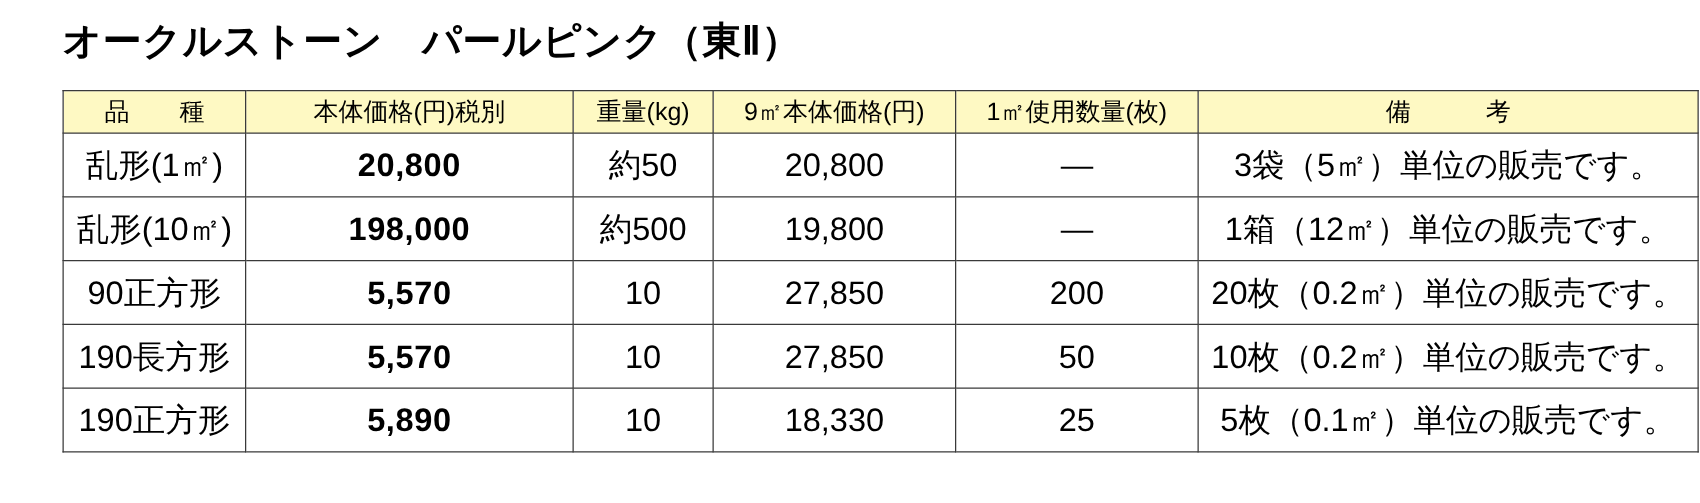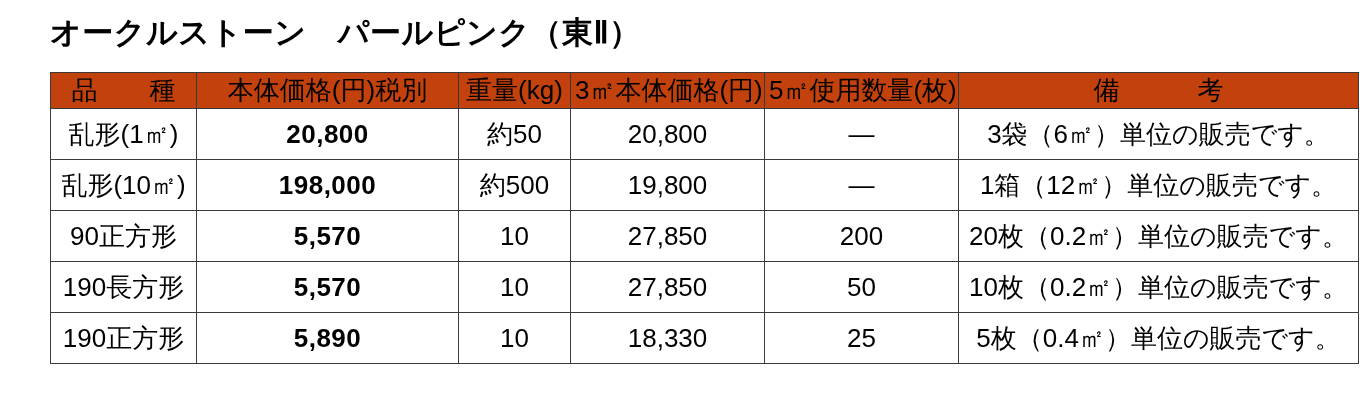--- a/index.html
+++ b/index.html
@@ -47,24 +47,24 @@
   table.price-table td {
     border: 1px solid #3a3a3a;
     text-align: center;
     vertical-align: middle;
     padding: 0 4px;
     font-size: 26px;
     white-space: nowrap;
     overflow: hidden;
   }
   table.price-table thead th {
-    background: #c2410c;
+    background: #fef9c3;
     height: 34px;
     font-weight: normal;
-    font-size: 26px;
+    font-size: 20px;
   }
   table.price-table tbody td {
     height: 51px;
     background: #ffffff;
   }
   
   col.c0 { width: 146px; }
   col.c1 { width: 262px; }
   col.c2 { width: 112px; }
   col.c3 { width: 194px; }
@@ -100,33 +100,33 @@
         <col class="c2">
         <col class="c3">
         <col class="c4">
         <col class="c5">
       </colgroup>
       <thead>
         <tr>
           <th>品　　種</th>
           <th>本体価格(円)税別</th>
           <th>重量(kg)</th>
-          <th>3㎡本体価格(円)</th>
-          <th>5㎡使用数量(枚)</th>
+          <th>9㎡本体価格(円)</th>
+          <th>1㎡使用数量(枚)</th>
           <th>備　　　考</th>
         </tr>
       </thead>
       <tbody>
         <tr>
           <td class="cell-kind">乱形(1㎡)</td>
           <td class="cell-price">20,800</td>
           <td class="cell-weight">約50</td>
           <td class="cell-unitprice">20,800</td>
           <td class="cell-qty dash">—</td>
-          <td class="cell-note">3袋（6㎡）単位の販売です。</td>
+          <td class="cell-note">3袋（5㎡）単位の販売です。</td>
         </tr>
         <tr>
           <td class="cell-kind">乱形(10㎡)</td>
           <td class="cell-price">198,000</td>
           <td class="cell-weight">約500</td>
           <td class="cell-unitprice">19,800</td>
           <td class="cell-qty dash">—</td>
           <td class="cell-note">1箱（12㎡）単位の販売です。</td>
         </tr>
         <tr>
@@ -144,19 +144,19 @@
           <td class="cell-unitprice">27,850</td>
           <td class="cell-qty">50</td>
           <td class="cell-note">10枚（0.2㎡）単位の販売です。</td>
         </tr>
         <tr>
           <td class="cell-kind">190正方形</td>
           <td class="cell-price">5,890</td>
           <td class="cell-weight">10</td>
           <td class="cell-unitprice">18,330</td>
           <td class="cell-qty">25</td>
-          <td class="cell-note">5枚（0.4㎡）単位の販売です。</td>
+          <td class="cell-note">5枚（0.1㎡）単位の販売です。</td>
         </tr>
       </tbody>
     </table>
   </div>
 
 </div>
 
 </body></html>

